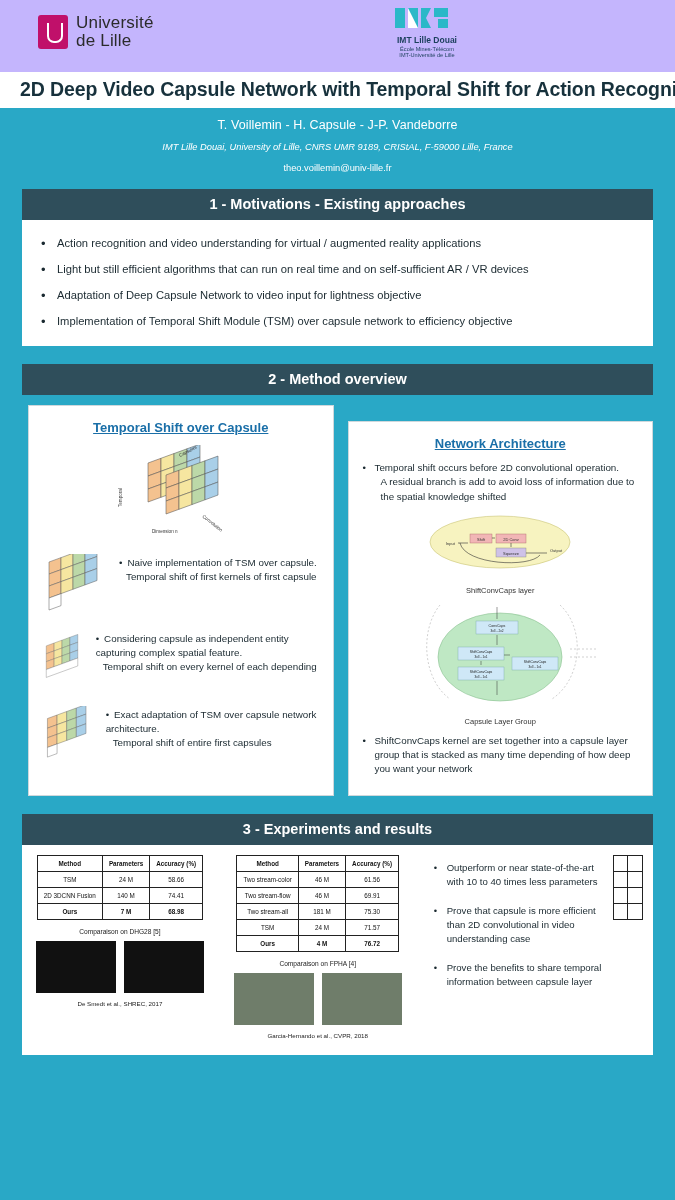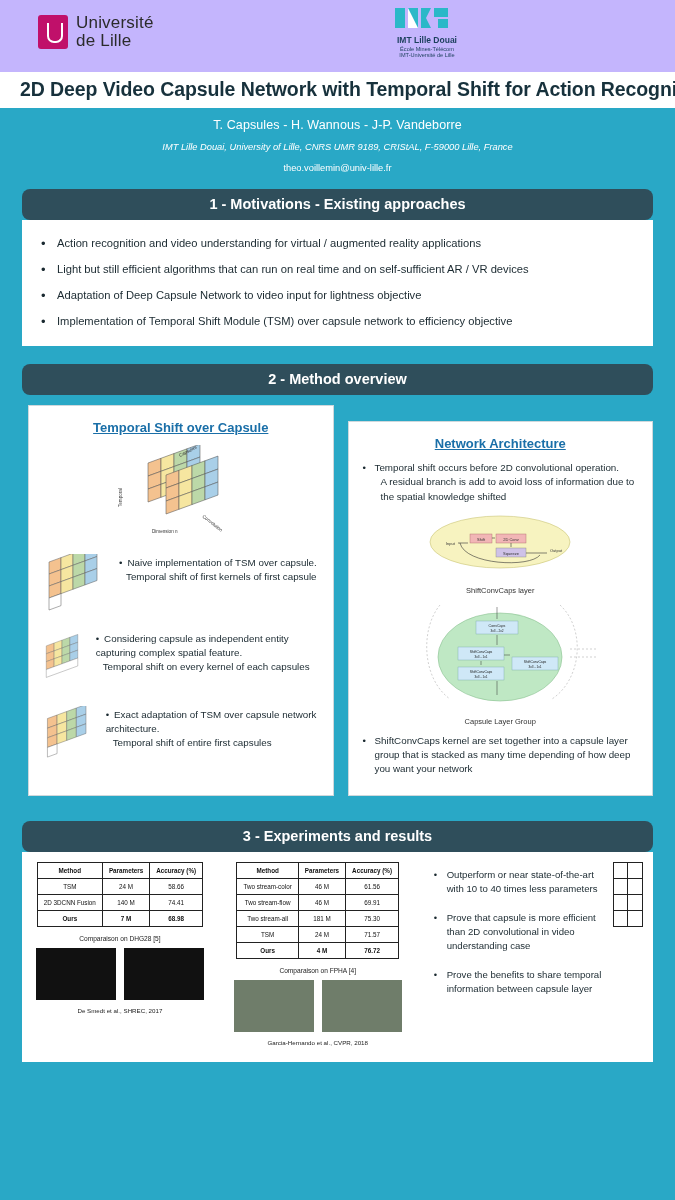--- a/index.html
+++ b/index.html
@@ -65,21 +65,21 @@
     font-style: italic; padding-top: 10px;
   }
   .email {
     text-align: center; color: #ffffff; font-size: 9.3px;
     padding-top: 11px;
   }
 
   .section { margin: 0 22px 0 22px; }
   .section-head {
     background: #2f4e5b; color: #ffffff; text-align: center;
-    font-size: 14.5px; font-weight: bold; padding: 7px 0 8px; border-radius: 8px;
+    font-size: 14.5px; font-weight: bold; padding: 7px 0 8px;
   }
   .section-body {
     background: #ffffff;
   }
 
   ul.bullets { list-style: none; margin: 0; padding: 10px 0 12px 1px; }
   ul.bullets li {
     position: relative; font-size: 11.2px; color: #1a2930;
     padding: 7px 10px 7px 34px;
   }
@@ -160,21 +160,21 @@
     </div>
   </div>
 </div>
 
 <div class="title-bar">
   <div class="poster-title">2D Deep Video Capsule Network with Temporal Shift for Action Recognition</div>
 </div>
 
 <div class="teal">
 
-  <div class="authors">T. Capsules - H. Wannous - J-P. Vandeborre</div>
+  <div class="authors">T. Voillemin - H. Capsule - J-P. Vandeborre</div>
   <div class="affil">IMT Lille Douai, University of Lille, CNRS UMR 9189, CRIStAL, F-59000 Lille, France</div>
   <div class="email">theo.voillemin@univ-lille.fr</div>
 
   <div class="section" style="margin-top:16px;">
     <div class="section-head">1 - Motivations - Existing approaches</div>
     <div class="section-body">
       <ul class="bullets">
         <li>Action recognition and video understanding for virtual / augmented reality applications</li>
         <li>Light but still efficient algorithms that can run on real time and on self-sufficient AR / VR devices</li>
         <li>Adaptation of Deep Capsule Network to video input for lightness objective</li>
@@ -266,21 +266,21 @@
                 <rect x="36" y="12" width="12" height="12" fill="#a9cfe8"></rect>
               <rect x="0" y="24" width="12" height="12" fill="#f4c28f"></rect>
                 <rect x="12" y="24" width="12" height="12" fill="#f6e6a0"></rect>
                 <rect x="24" y="24" width="12" height="12" fill="#bcd8a8"></rect>
                 <rect x="36" y="24" width="12" height="12" fill="#a9cfe8"></rect>
               <rect x="0" y="36" width="48" height="12" fill="#ffffff"></rect>
             </g>
           </svg>
           <div class="txt">
             <span class="rdot">Considering capsule as independent entity capturing complex spatial feature.</span>
-            <span class="sub">Temporal shift on every kernel of each capsules</span>
+            <span class="sub">Temporal shift on every kernel of each depending</span>
           </div>
         </div>
 
         <div class="row">
           <svg width="68" height="62" viewBox="0 0 68 62">
             <g stroke="#666" stroke-width="0.5" transform="translate(8,8) skewY(-20)">
               <rect x="0" y="0" width="12" height="12" fill="#f4c28f"></rect>
                 <rect x="12" y="0" width="12" height="12" fill="#f6e6a0"></rect>
                 <rect x="24" y="0" width="12" height="12" fill="#bcd8a8"></rect>
                 <rect x="36" y="0" width="12" height="12" fill="#a9cfe8"></rect>
@@ -370,21 +370,21 @@
         </div>
         <div class="caption">Capsule Layer Group</div>
 
         <ul class="mini-list" style="margin-top:8px;">
           <li>ShiftConvCaps kernel are set together into a capsule layer group that is stacked as many time depending of how deep you want your network</li>
         </ul>
       </div>
     </div>
   </div>
 
-  <div class="section" style="margin-top:25px;">
+  <div class="section" style="margin-top:18px;">
     <div class="section-head">3 - Experiments and results</div>
     <div class="exp-body">
 
       <div style="width:176px;">
         <div style="display:flex;justify-content:center;">
           <table class="res">
             <thead>
               <tr>
                 <th>Method</th>
                 <th>Parameters</th>

